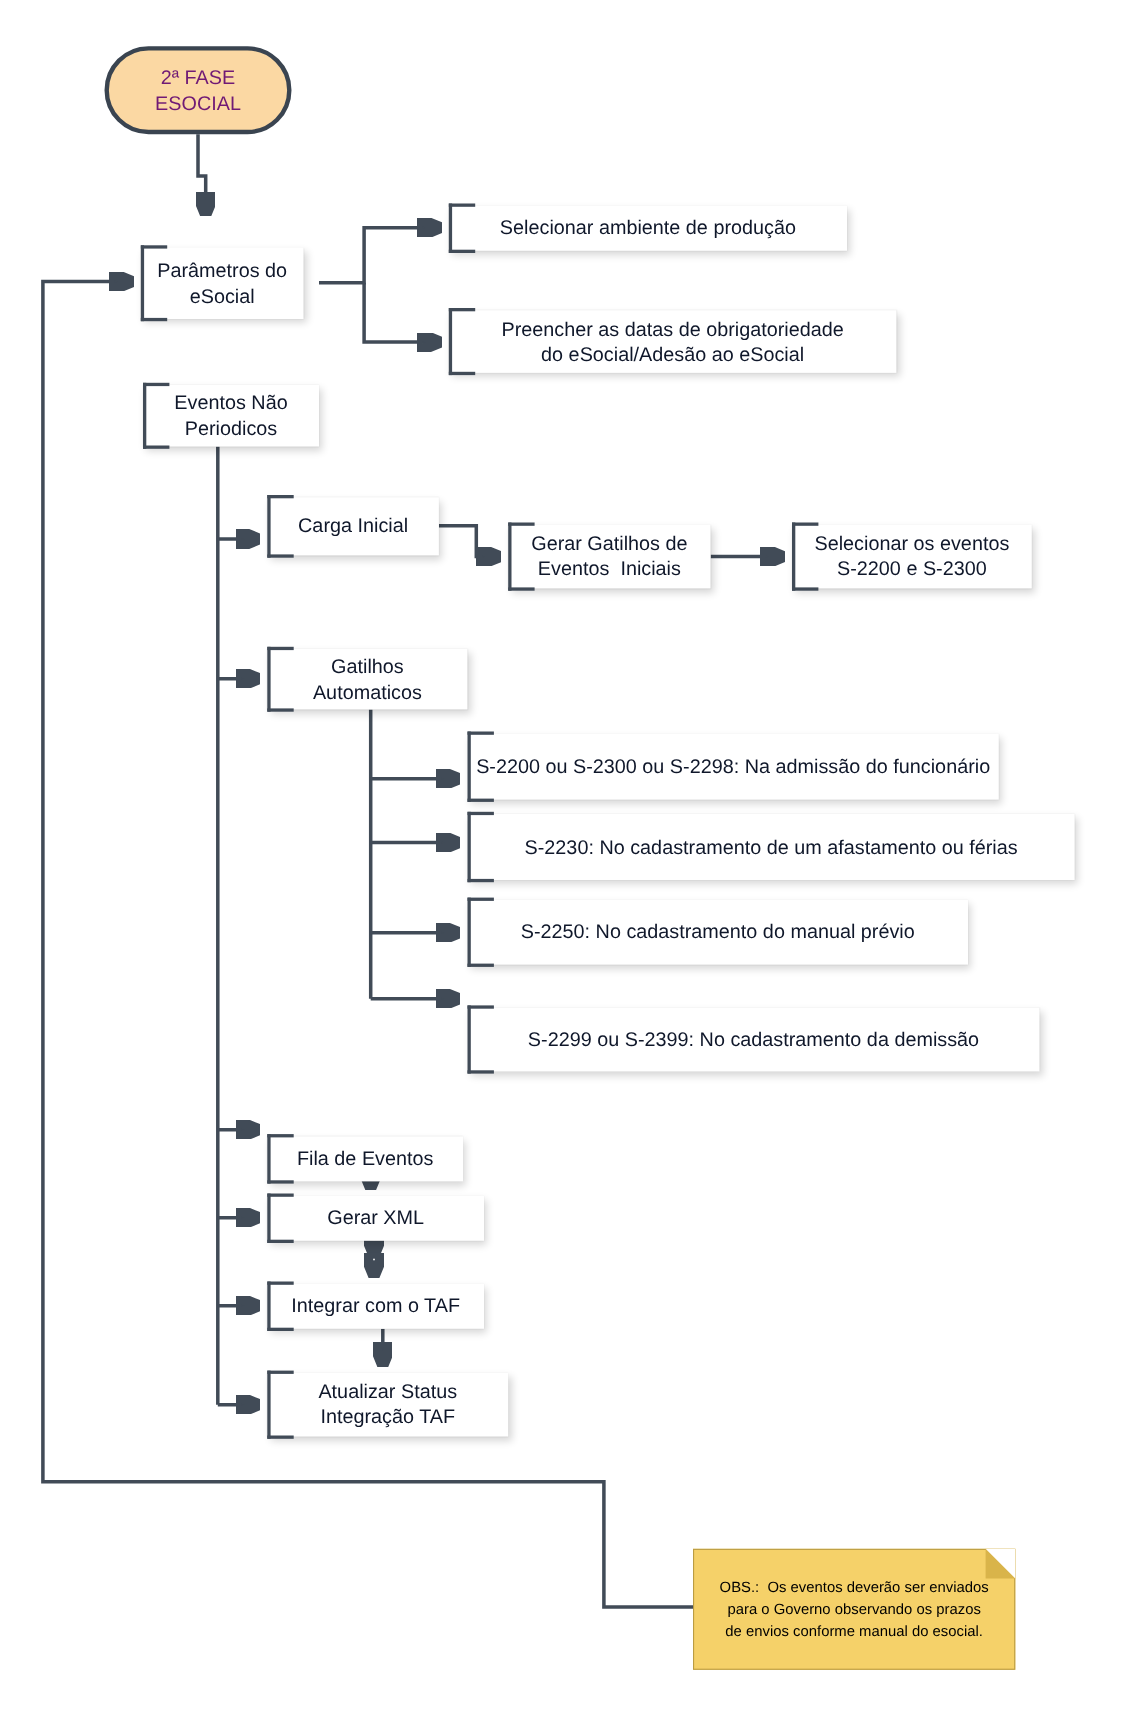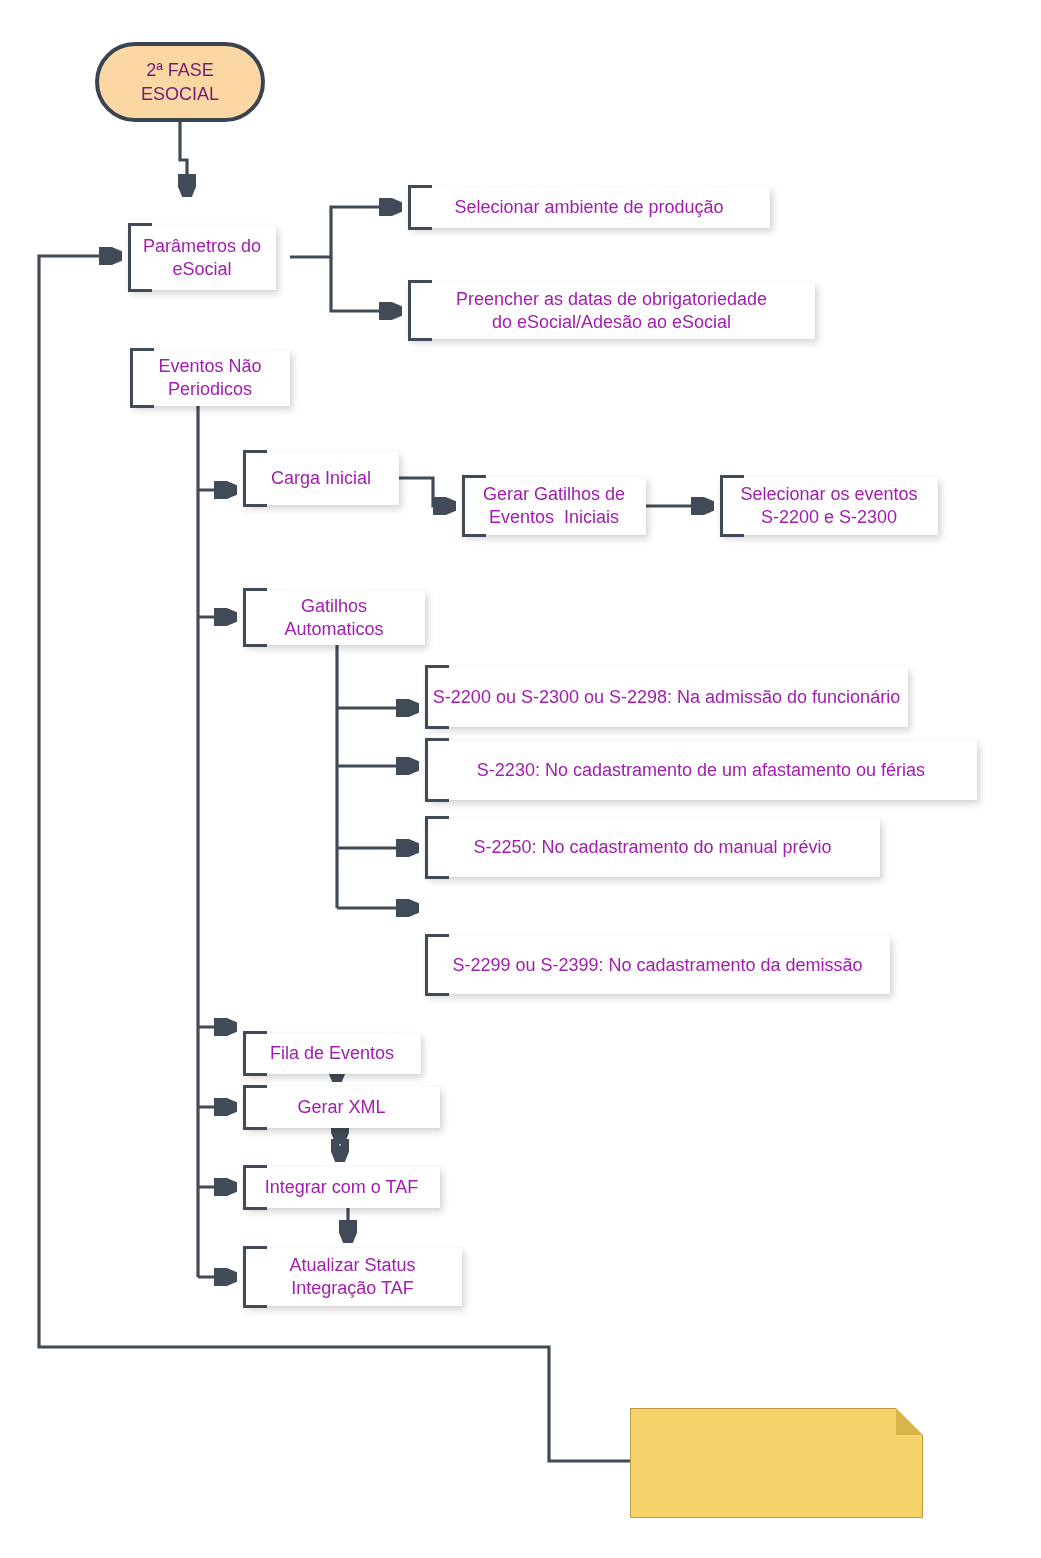--- a/index.html
+++ b/index.html
@@ -19,21 +19,21 @@
   }
   
   .pbox{
     position:absolute;
     background:#ffffff;
     box-shadow:0 0 1px rgba(0,0,0,.10), 3px 4px 7px rgba(0,0,0,.16);
     display:flex;
     align-items:center;
     justify-content:center;
     text-align:center;
-    color:#a21caf;
+    color:#0f172a;
     font-size:18px;
     line-height:1.27;
   }
   .pbox::before{
     content:"";
     position:absolute;
     left:0;
     top:-2px;
     bottom:-2px;
     width:21px;
@@ -171,21 +171,21 @@
   </div>
 
   <div class="pbox" style="left:425px;top:740px;width:552px;height:60px">
     <span class="lbl">S-2230: No cadastramento de um afastamento ou férias</span>
   </div>
 
   <div class="pbox" style="left:425px;top:818px;width:455px;height:59px">
     <span class="lbl">S-2250: No cadastramento do manual prévio</span>
   </div>
 
-  <div class="pbox" style="left:425px;top:936px;width:465px;height:58px">
+  <div class="pbox" style="left:425px;top:916px;width:520px;height:58px">
     <span class="lbl">S-2299 ou S-2399: No cadastramento da demissão</span>
   </div>
 
   <div class="pbox" style="left:243px;top:1033px;width:178px;height:41px">
     <span class="lbl">Fila de Eventos</span>
   </div>
 
   <div class="pbox" style="left:243px;top:1087px;width:197px;height:41px">
     <span class="lbl">Gerar XML</span>
   </div>
@@ -194,15 +194,18 @@
     <span class="lbl">Integrar com o TAF</span>
   </div>
 
   <div class="pbox" style="left:243px;top:1248px;width:219px;height:58px">
     <span class="lbl">Atualizar Status
 Integração TAF</span>
   </div>
 
   <div class="note" style="left:630px;top:1408px;width:293px;height:110px">
     <span class="fold"></span>
+    <span class="lbl">OBS.:  Os eventos deverão ser enviados
+para o Governo observando os prazos
+de envios conforme manual do esocial.</span>
   </div>
 
 </div>
 
 </body></html>

